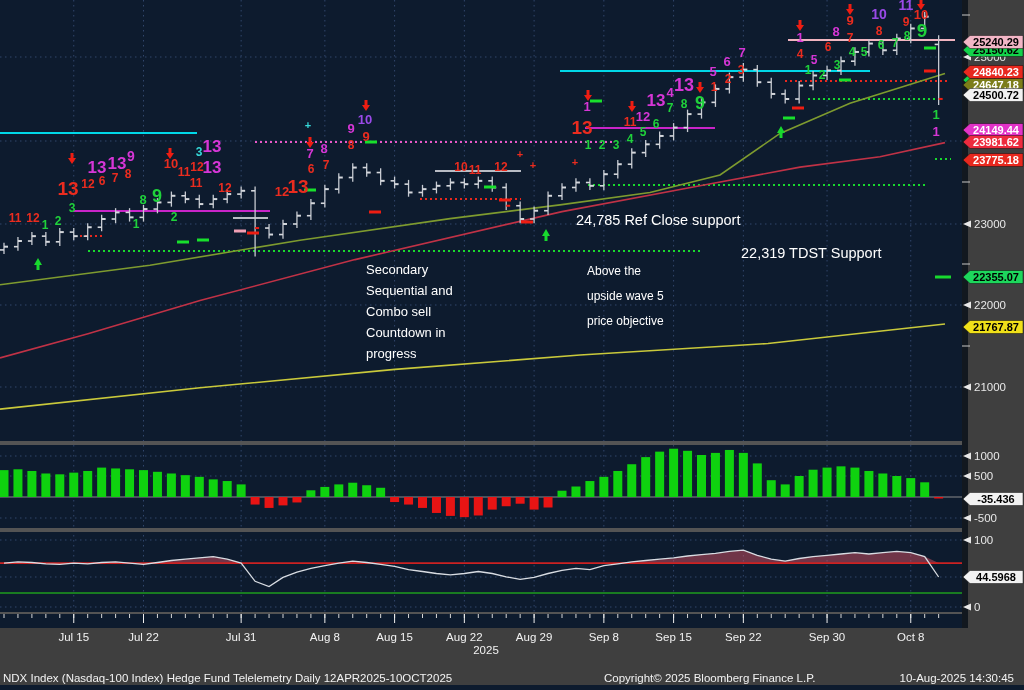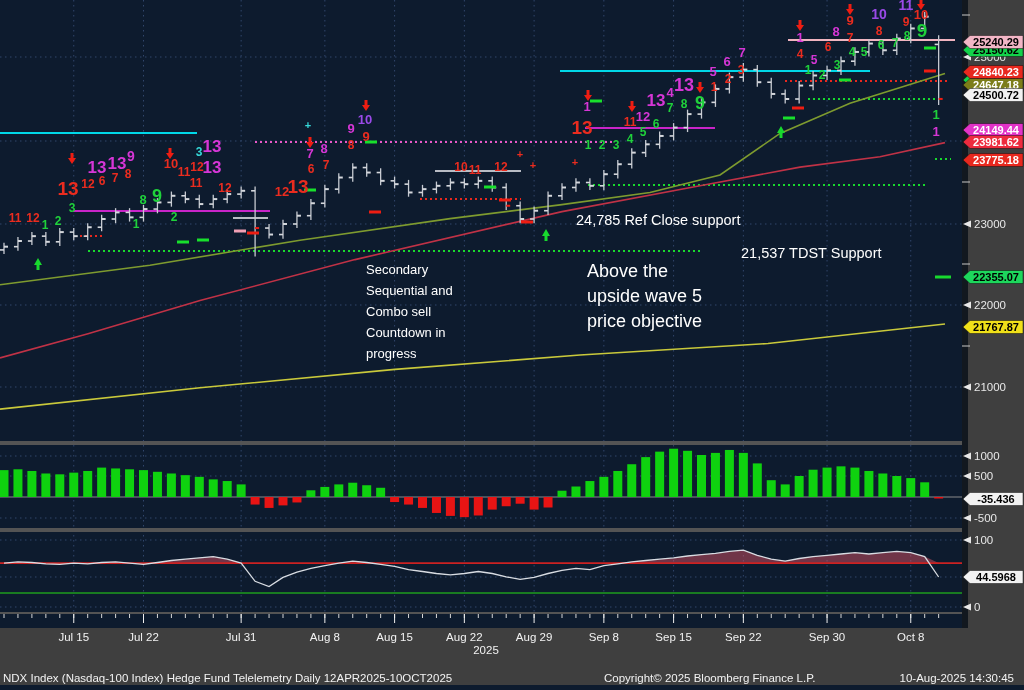--- a/index.html
+++ b/index.html
@@ -1,21 +1,21 @@
 <!DOCTYPE html>
 <html><head>
 <meta charset="utf-8">
 <style>
   html,body{margin:0;padding:0;background:#222;}
   #root{position:relative;width:1024px;height:690px;background:#3f3f3f;overflow:hidden;
         font-family:"Liberation Sans",sans-serif;}
   #chart-svg{position:absolute;left:0;top:0;}
   .anno{position:absolute;color:#ffffff;white-space:pre-line;z-index:5;}
   #anno-commentary{left:366px;top:259px;font-size:13px;line-height:21px;}
-  #anno-wave{left:587px;top:259px;font-size:18px;line-height:25px;}
+  #anno-wave{left:587px;top:259px;font-size:12px;line-height:25px;}
   #anno-refclose{left:576px;top:212px;font-size:14.5px;}
   #anno-tdst{left:741px;top:245px;font-size:14.5px;}
   #anno-ndx{left:99px;top:350px;font-size:27px;color:#eef2f6;}
   #watermark{position:absolute;left:0;top:656px;width:968px;text-align:center;
              font-size:14.5px;color:#d9d3c4;z-index:5;}
   .footrow{position:absolute;top:672px;font-size:11.5px;color:#f2f2f2;z-index:5;}
   #foot-title{left:3px;}
   #foot-copy{left:604px;}
   #foot-time{right:10px;}
   #bottom-strip{position:absolute;left:0;top:685px;width:1024px;height:5px;background:#0d1b2e;z-index:4;}
@@ -625,21 +625,21 @@
         <text x="743.3499999999999" y="641" font-size="11.5" fill="#f2f2f2" text-anchor="middle">Sep 22</text>
         <line x1="827.05" y1="614" x2="827.05" y2="623" stroke="#f0f0f0" stroke-width="1"></line>
         <text x="827.05" y="641" font-size="11.5" fill="#f2f2f2" text-anchor="middle">Sep 30</text>
         <line x1="910.75" y1="614" x2="910.75" y2="623" stroke="#f0f0f0" stroke-width="1"></line>
         <text x="910.75" y="641" font-size="11.5" fill="#f2f2f2" text-anchor="middle">Oct 8</text>
         <text x="486" y="654" font-size="11.5" fill="#f2f2f2" text-anchor="middle">2025</text>
       </g>
     </svg>
 
   <div class="anno" id="anno-refclose">24,785 Ref Close support</div>
-  <div class="anno" id="anno-tdst">21,537 TDST Support</div>
+  <div class="anno" id="anno-tdst">22,319 TDST Support</div>
   <div class="anno" id="anno-commentary">Secondary
 Sequential and
 Combo sell
 Countdown in
 progress</div>
   <div class="anno" id="anno-wave">Above the
 upside wave 5
 price objective</div>
 
   <div class="footrow" id="foot-title">NDX Index (Nasdaq-100 Index) Hedge Fund Telelemetry Daily 12APR2025-10OCT2025</div>

